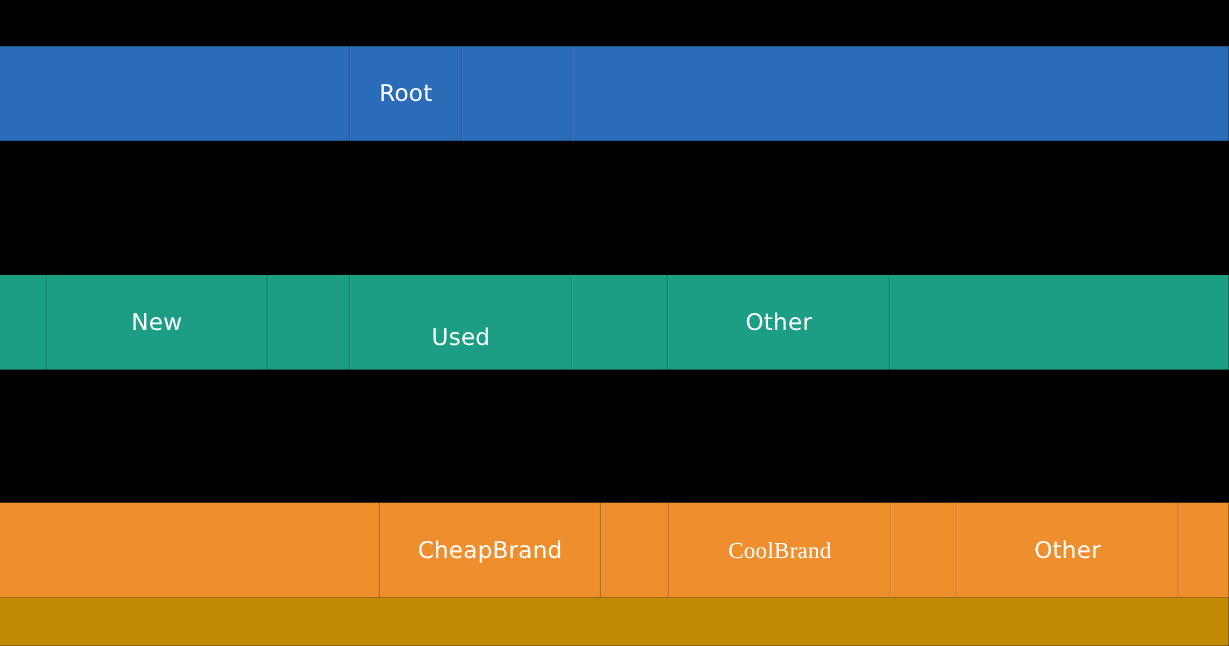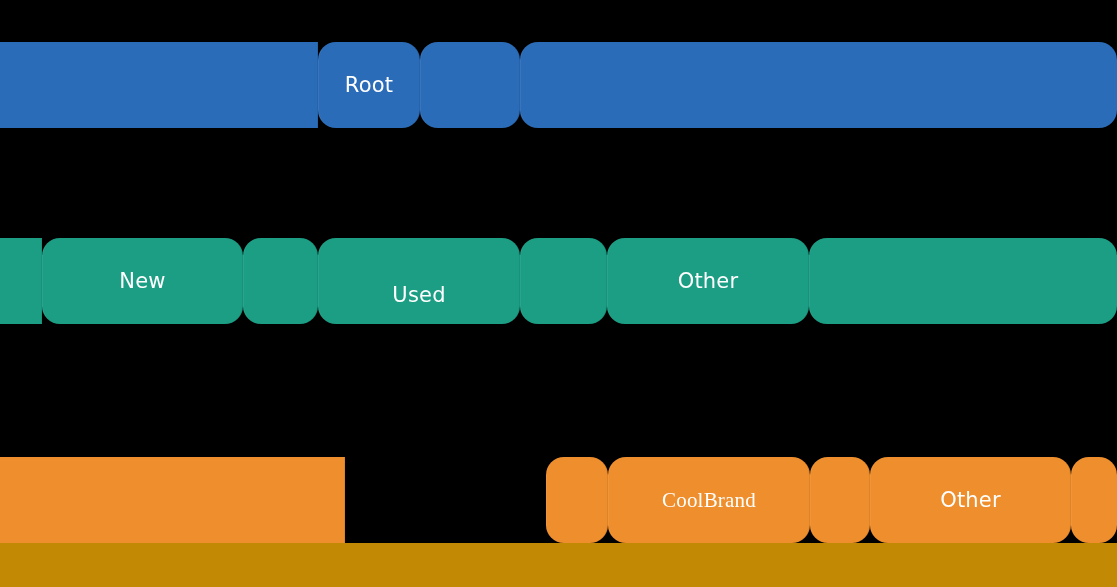--- a/index.html
+++ b/index.html
@@ -42,42 +42,42 @@
     letter-spacing: 0.2px;
     white-space: nowrap;
     text-align: center;
     pointer-events: none;
   }
   .lvl-root   { background: #2b6cb8; }
   .lvl-cond   { background: #1b9e84; }
   .lvl-brand  { background: #ef8e2c; }
   .lvl-leaf   { background: #c28a04; }
   
-  .seam-l { border-left: 1px solid rgba(255,255,255,0.065); border-radius: 18px; }
+  .seam-l { border-left: 1px solid rgba(255,255,255,0.065); }
   .seam-r { border-right: 1px solid rgba(0,0,0,0.075); }
 </style>
 </head>
 <body>
 
 <div id="chart-canvas" style="width: 1117px; height: 587px; background: rgb(0, 0, 0);">
     <div class="band" style="top: 42px; height: 86px;">
       <div class="node lvl-root seam-r" style="left: 0px; width: 318px; background: rgb(43, 108, 184);">
         <span class="node-label" style="font-size: 21px; color: rgb(255, 255, 255);"></span>
       </div>
       <div class="node lvl-root seam-l seam-r" style="left: 318px; width: 102px; background: rgb(43, 108, 184);">
         <span class="node-label" style="font-size: 21px; color: rgb(255, 255, 255);">Root</span>
       </div>
       <div class="node lvl-root seam-l seam-r" style="left: 420px; width: 100px; background: rgb(43, 108, 184);">
         <span class="node-label" style="font-size: 21px; color: rgb(255, 255, 255);"></span>
       </div>
       <div class="node lvl-root seam-l" style="left: 520px; width: 597px; background: rgb(43, 108, 184);">
         <span class="node-label" style="font-size: 21px; color: rgb(255, 255, 255);"></span>
       </div>
     </div>
-    <div class="band" style="top: 238px; height: 86px;">
+    <div class="band" style="top: 250px; height: 86px;">
       <div class="node lvl-cond seam-r" style="left: 0px; width: 42px; background: rgb(27, 158, 132);">
         <span class="node-label" style="font-size: 21px; color: rgb(255, 255, 255);"></span>
       </div>
       <div class="node lvl-cond seam-l seam-r" style="left: 42px; width: 201px; background: rgb(27, 158, 132);">
         <span class="node-label" style="font-size: 21px; color: rgb(255, 255, 255);">New</span>
       </div>
       <div class="node lvl-cond seam-l seam-r" style="left: 243px; width: 75px; background: rgb(27, 158, 132);">
         <span class="node-label" style="font-size: 21px; color: rgb(255, 255, 255);"></span>
       </div>
       <div class="node lvl-cond seam-l seam-r" style="left: 318px; width: 202px; background: rgb(27, 158, 132);">
@@ -90,20 +90,23 @@
         <span class="node-label" style="font-size: 21px; color: rgb(255, 255, 255);">Other</span>
       </div>
       <div class="node lvl-cond seam-l" style="left: 809px; width: 308px; background: rgb(27, 158, 132);">
         <span class="node-label" style="font-size: 21px; color: rgb(255, 255, 255);"></span>
       </div>
     </div>
     <div class="band" style="top: 457px; height: 86px;">
       <div class="node lvl-brand seam-r" style="left: 0px; width: 345px; background: rgb(239, 142, 44);">
         <span class="node-label" style="font-size: 21px; color: rgb(255, 255, 255);"></span>
       </div>
+      <div class="node lvl-brand seam-l seam-r" style="left: 345px; width: 201px; background: rgb(239, 142, 44);">
+        <span class="node-label" style="font-size: 21px; color: rgb(255, 255, 255);">CheapBrand</span>
+      </div>
       <div class="node lvl-brand seam-l seam-r" style="left: 546px; width: 62px; background: rgb(239, 142, 44);">
         <span class="node-label" style="font-size: 21px; color: rgb(255, 255, 255);"></span>
       </div>
       <div class="node lvl-brand seam-l seam-r" style="left: 608px; width: 202px; background: rgb(239, 142, 44); font-family: Liberation Serif, serif;">
         <span class="node-label" style="font-size: 21px; color: rgb(255, 255, 255);">CoolBrand</span>
       </div>
       <div class="node lvl-brand seam-l seam-r" style="left: 810px; width: 60px; background: rgb(239, 142, 44);">
         <span class="node-label" style="font-size: 21px; color: rgb(255, 255, 255);"></span>
       </div>
       <div class="node lvl-brand seam-l seam-r" style="left: 870px; width: 201px; background: rgb(239, 142, 44);">

